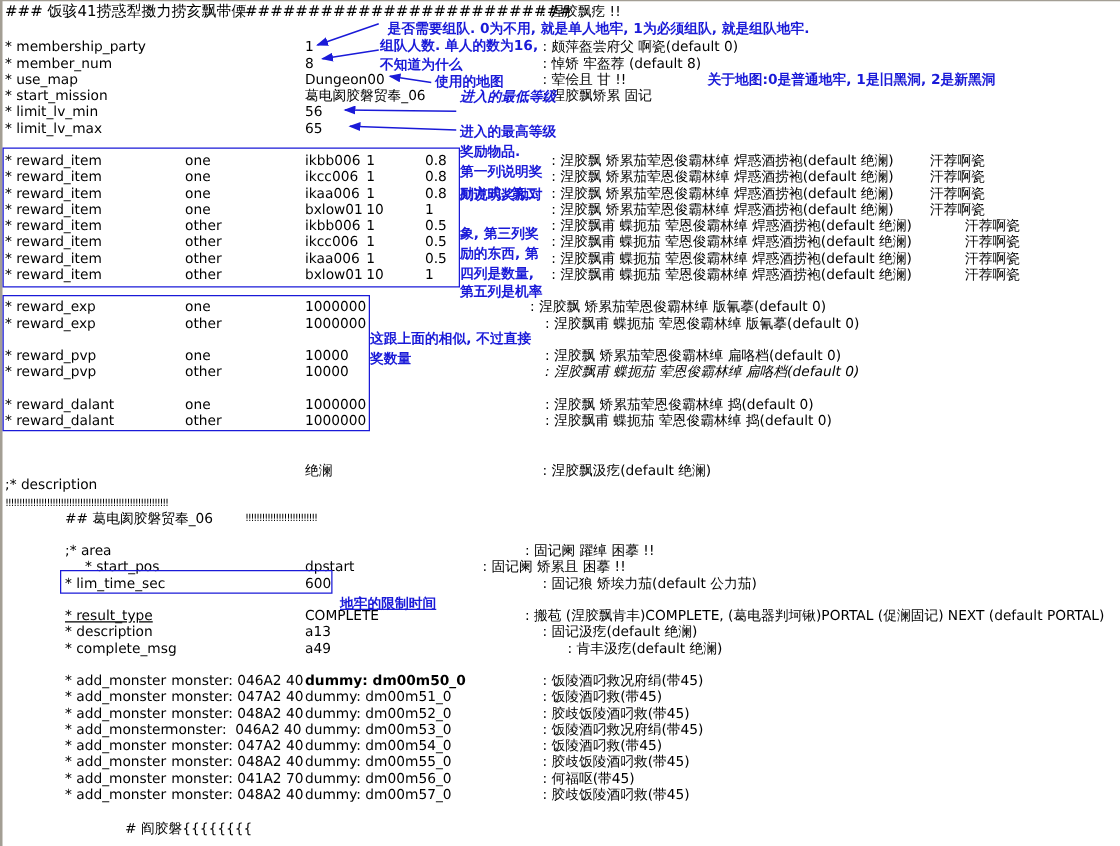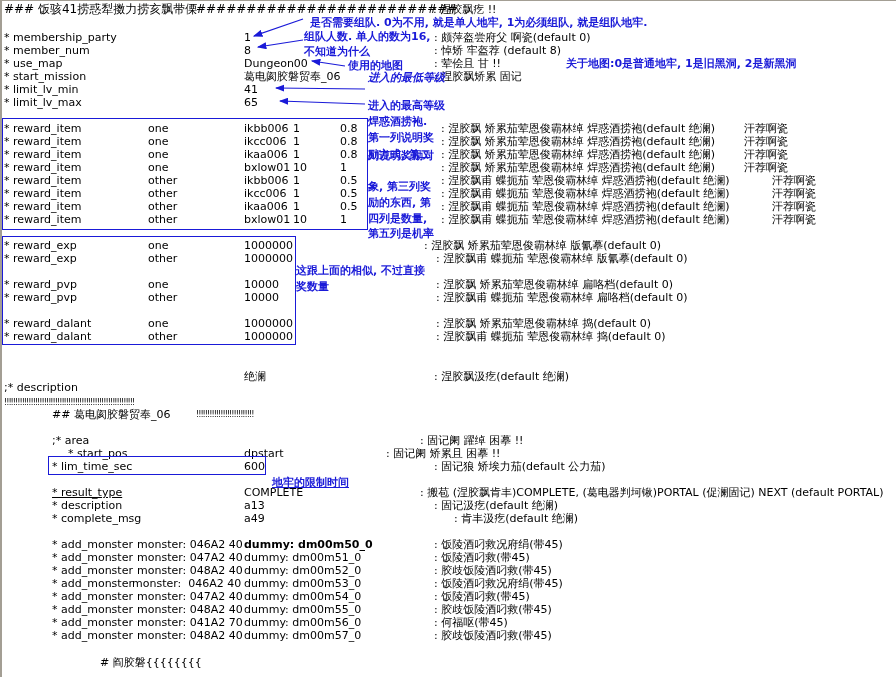--- a/index.html
+++ b/index.html
@@ -37,21 +37,21 @@
 
   <div class="t" style="left:4px;top:57px;">* use_map</div>
   <div class="t" style="left:244px;top:57px;">Dungeon00</div>
   <div class="t" style="left:434px;top:57px;">: 荤侩且 甘 !!</div>
 
   <div class="t" style="left:4px;top:70px;">* start_mission</div>
   <div class="t" style="left:244px;top:70px;">葛电阂胶磐贸奉_06</div>
   <div class="t" style="left:434px;top:70px;">: 涅胶飘矫累 固记</div>
 
   <div class="t" style="left:4px;top:83px;">* limit_lv_min</div>
-  <div class="t" style="left:244px;top:83px;">41</div>
+  <div class="t" style="left:244px;top:83px;">56</div>
 
   <div class="t" style="left:4px;top:96px;">* limit_lv_max</div>
   <div class="t" style="left:244px;top:96px;">65</div>
 </div>
 
 <div class="t blue" style="left:310px;top:16px;">是否需要组队. 0为不用, 就是单人地牢, 1为必须组队, 就是组队地牢.</div>
 <div class="t blue" style="left:304px;top:30px;">组队人数. 单人的数为16,</div>
 <div class="t blue" style="left:304px;top:45px;">不知道为什么</div>
 <div class="t blue" style="left:348px;top:59px;">使用的地图</div>
 <div class="t blue" style="left:566px;top:57px;">关于地图:0是普通地牢, 1是旧黑洞, 2是新黑洞</div>
@@ -119,21 +119,21 @@
   <div class="t" style="left:4px;top:213px;">* reward_item</div>
   <div class="t" style="left:148px;top:213px;">other</div>
   <div class="t" style="left:244px;top:213px;">bxlow01</div>
   <div class="t" style="left:293px;top:213px;">10</div>
   <div class="t" style="left:340px;top:213px;">1</div>
   <div class="t" style="left:441px;top:213px;">: 涅胶飘甫 蝶扼茄 荤恩俊霸林绰 焊惑酒捞袍(default 绝澜)</div>
   <div class="t" style="left:772px;top:213px;">汗荐啊瓷</div>
 </div>
 
 <div>
-  <div class="t blue" style="left:368px;top:115px;">焊惑酒捞袍.</div>
+  <div class="t blue" style="left:368px;top:115px;">奖励物品.</div>
   <div class="t blue" style="left:368px;top:131px;">第一列说明奖</div>
   <div class="t blue" style="left:368px;top:148px;">励方式, 第二</div>
   <div class="t blue" style="left:368px;top:149px;">列说明奖励对</div>
   <div class="t blue" style="left:368px;top:180px;">象, 第三列奖</div>
   <div class="t blue" style="left:368px;top:196px;">励的东西, 第</div>
   <div class="t blue" style="left:368px;top:212px;">四列是数量,</div>
   <div class="t blue" style="left:368px;top:227px;">第五列是机率</div>
 </div>
 
 <div class="box" style="left:2px;top:236px;width:292px;height:107px;"></div>
@@ -149,21 +149,21 @@
   <div class="t" style="left:436px;top:252px;">: 涅胶飘甫 蝶扼茄 荤恩俊霸林绰 版氰摹(default 0)</div>
 
   <div class="t" style="left:4px;top:278px;">* reward_pvp</div>
   <div class="t" style="left:148px;top:278px;">one</div>
   <div class="t" style="left:244px;top:278px;">10000</div>
   <div class="t" style="left:436px;top:278px;">: 涅胶飘 矫累茄荤恩俊霸林绰 扁咯档(default 0)</div>
 
   <div class="t" style="left:4px;top:291px;">* reward_pvp</div>
   <div class="t" style="left:148px;top:291px;">other</div>
   <div class="t" style="left:244px;top:291px;">10000</div>
-  <div class="t" style="left:436px;top:291px;">: 涅胶飘甫 蝶扼茄 荤恩俊霸林绰 扁咯档(default 0)</div>
+  <div class="t" style="left:436px;top:291px;font-style:italic;">: 涅胶飘甫 蝶扼茄 荤恩俊霸林绰 扁咯档(default 0)</div>
 
   <div class="t" style="left:4px;top:317px;">* reward_dalant</div>
   <div class="t" style="left:148px;top:317px;">one</div>
   <div class="t" style="left:244px;top:317px;">1000000</div>
   <div class="t" style="left:436px;top:317px;">: 涅胶飘 矫累茄荤恩俊霸林绰 捣(default 0)</div>
 
   <div class="t" style="left:4px;top:330px;">* reward_dalant</div>
   <div class="t" style="left:148px;top:330px;">other</div>
   <div class="t" style="left:244px;top:330px;">1000000</div>
   <div class="t" style="left:436px;top:330px;">: 涅胶飘甫 蝶扼茄 荤恩俊霸林绰 捣(default 0)</div>

